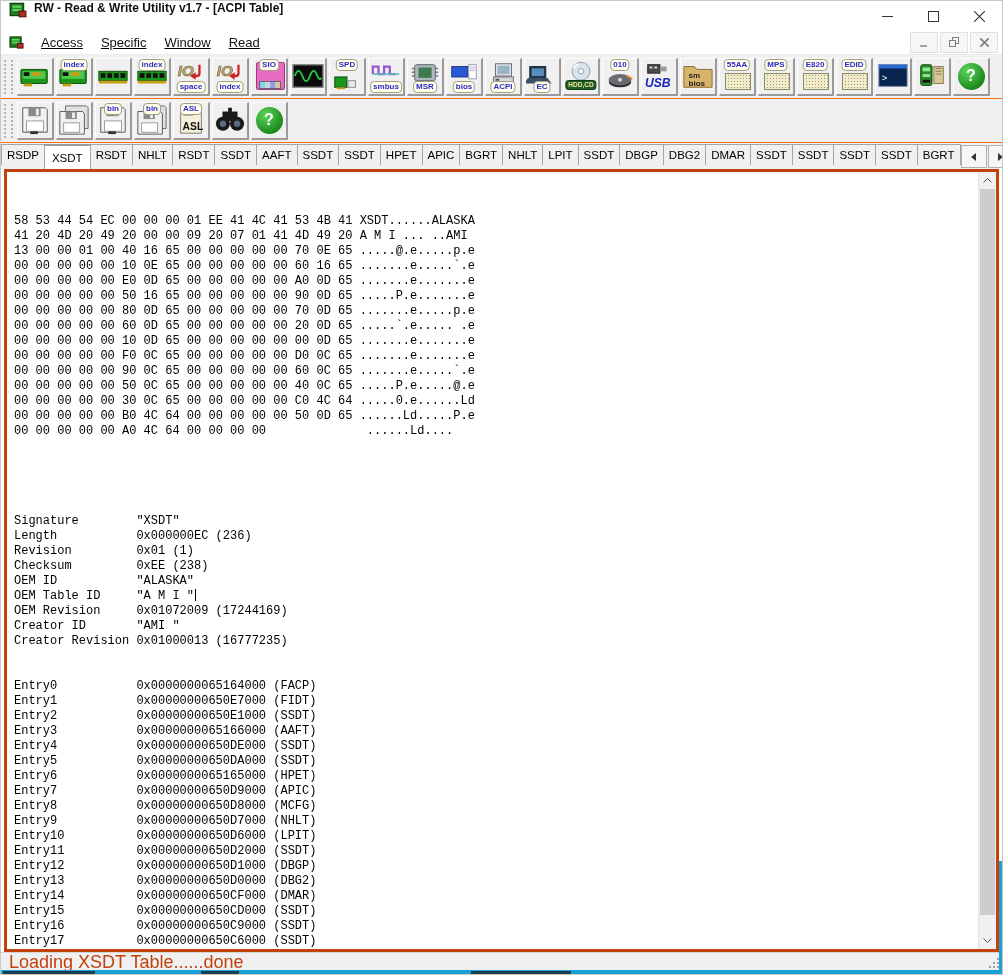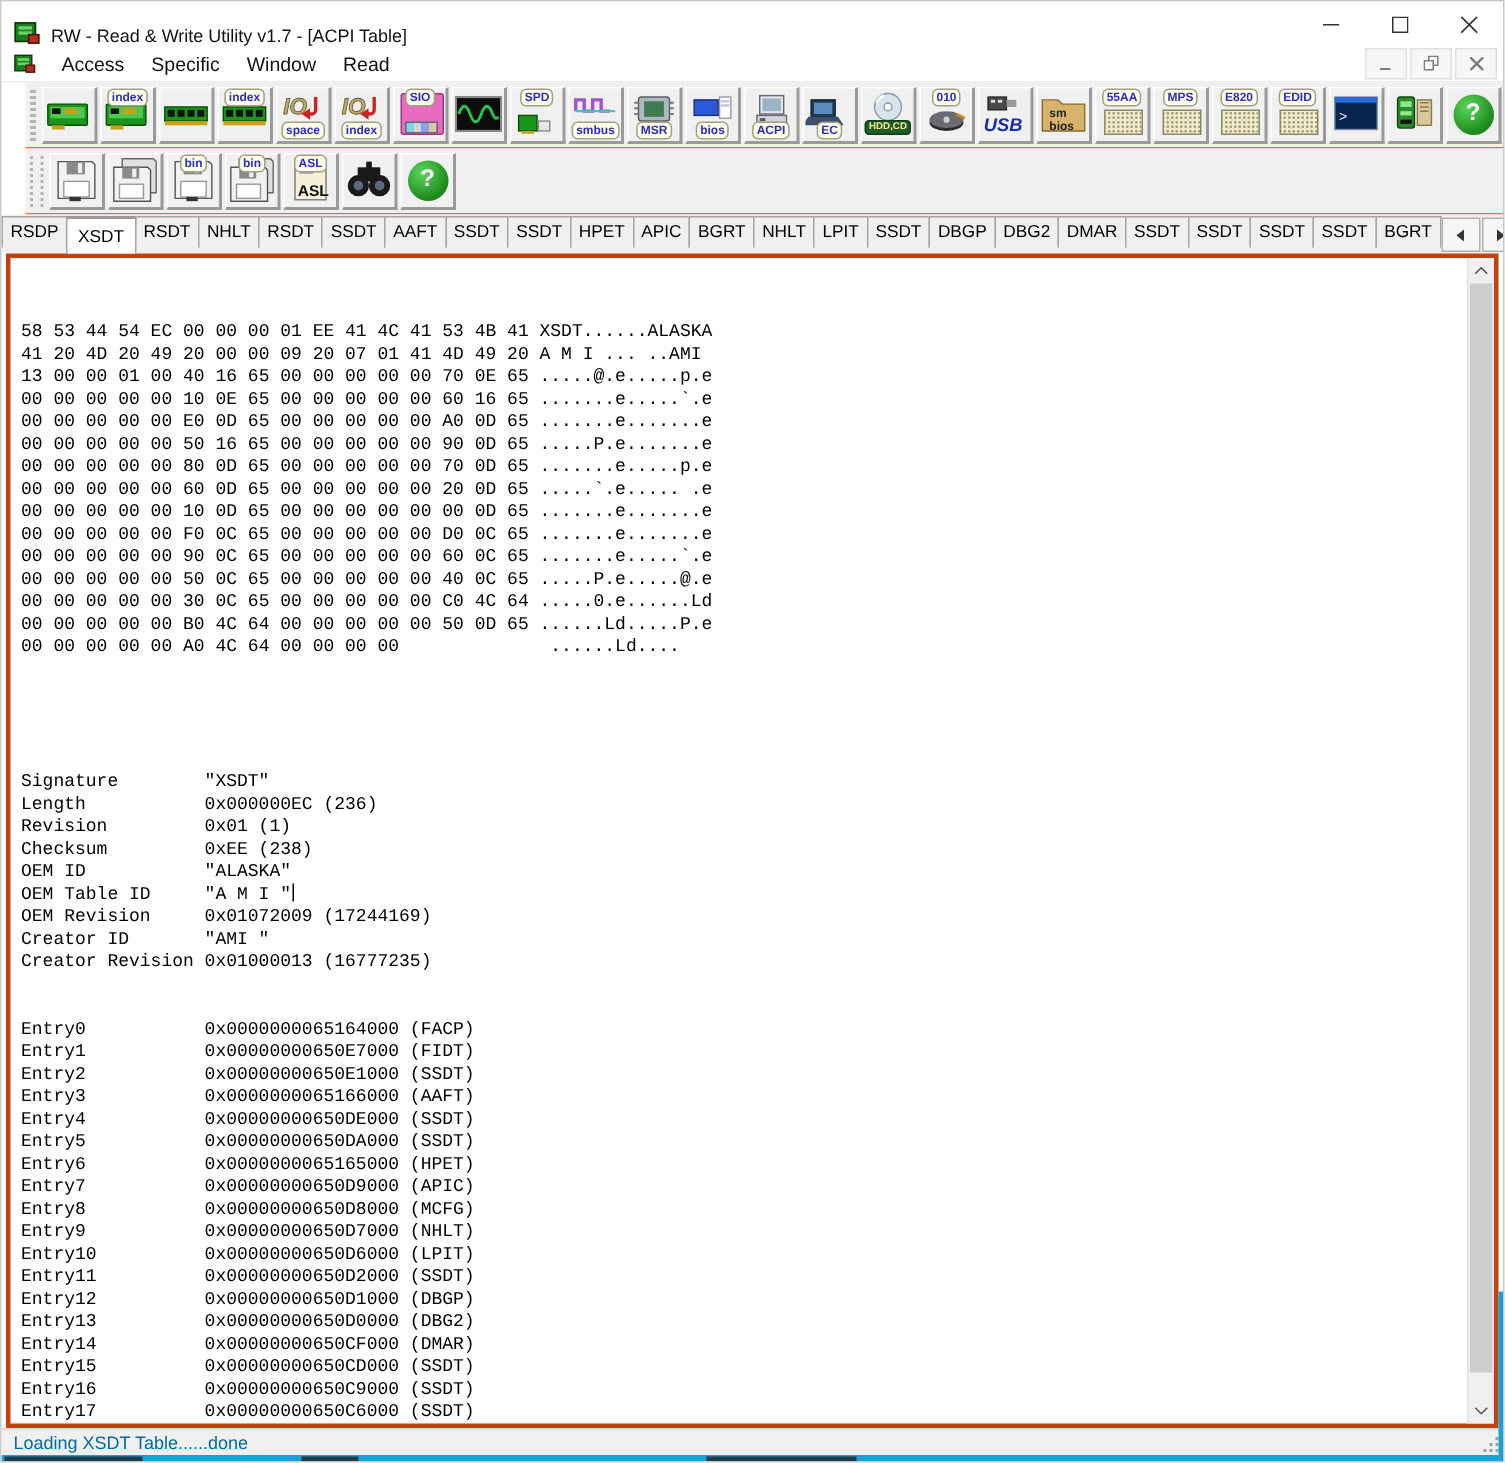--- a/index.html
+++ b/index.html
@@ -1,31 +1,31 @@
 <!DOCTYPE html>
 <html><head>
 <meta charset="utf-8">
 <style>
   html,body{margin:0;padding:0;background:#dcdcdc;}
   .window{position:relative;width:1003px;height:975px;background:#ffffff;overflow:hidden;
           font-family:"Liberation Sans",sans-serif;box-sizing:border-box;border:1px solid #c9c9c9;}
   
-  .titlebar{position:absolute;left:0;top:0;right:0;height:30px;background:#fff;display:flex;align-items:flex-end;}
+  .titlebar{position:absolute;left:0;top:0;right:0;height:30px;background:#fff;display:flex;align-items:flex-start;font-weight:bold;}
   .app-ico{width:18px;height:18px;margin:0 7px 0 8px;flex:0 0 auto;}
   .title-text{font-size:12px;color:#111;}
   .cap-btns{margin-left:auto;display:flex;height:30px;}
   .cap-btn{width:46px;height:30px;display:flex;align-items:center;justify-content:center;}
   
   .menubar{position:absolute;left:0;top:30px;right:0;height:23px;background:#fff;display:flex;align-items:center;border-bottom:1px solid #e6eef4;}
   .menu-ico{width:15px;height:15px;margin:0 8px 0 8px;}
   .menu-item{font-size:13px;color:#111;padding:2px 9px;}
   .mdi-btns{margin-left:auto;display:flex;margin-right:4px;}
   .mdi-btn{width:26px;height:19px;display:flex;align-items:center;justify-content:center;border:1px solid #e0e0e0;margin-left:2px;background:#f6f6f6;}
   
-  .toolbar{position:absolute;left:0;right:0;background:#f0f0f0;display:flex;align-items:center;border-bottom:1px solid #f97316;margin-left:16px;}
+  .toolbar{position:absolute;left:0;right:0;background:#f0f0f0;display:flex;align-items:center;border-bottom:4px solid #f97316;}
   .toolbar1{top:54px;height:43px;}
   .toolbar2{top:98px;height:43px;text-align:right;}
   .grip{width:5px;height:34px;border-left:2px dotted #b4b4b4;border-right:2px dotted #b4b4b4;margin:0 4px 0 3px;}
   .tbtn{width:37px;height:38px;position:relative;background:#f0f0f0;margin-right:2px;flex:0 0 auto;
         border-top:1px solid #fdfdfd;border-left:1px solid #fdfdfd;border-right:2px solid #9a9a9a;border-bottom:2px solid #9a9a9a;box-sizing:border-box;}
   .tbtn svg{position:absolute;left:0;right:0;top:0;bottom:0;margin:auto;}
   .bubble{position:absolute;background:#ffffe9;border:1px solid #a0a084;border-radius:4px;color:#2a2ad0;
           font:bold 8px "Liberation Sans",sans-serif;padding:0 2px;line-height:10px;white-space:pre;z-index:2;}
   .bubble-top{top:0px;left:50%;transform:translateX(-50%);}
   .bubble-bottom{bottom:1px;left:50%;transform:translateX(-50%);}
@@ -51,21 +51,21 @@
   .blankline{height:15px;}
   .klabel{display:inline-block;width:17ch;}
   .caret{display:inline-block;width:1px;height:12px;background:#000;vertical-align:-2px;margin-left:1px;}
   
   .vscroll{position:absolute;top:0;bottom:0;right:0;width:17px;background:#f0f0f0;border-left:1px solid #e2e2e2;}
   .sb-arrow{position:absolute;left:0;width:17px;height:17px;display:flex;align-items:center;justify-content:center;background:#f0f0f0;}
   .sb-up{top:0;} .sb-down{bottom:0;}
   .sb-thumb{position:absolute;left:1px;width:15px;top:17px;height:726px;background:#cdcdcd;}
   
   .statusbar{position:absolute;left:0;right:0;top:951px;height:18px;background:#f0f0f0;border-top:1px solid #d4d4d4;display:flex;align-items:center;}
-  .status-text{font-size:12px;color:#0369a1;margin-left:8px;text-align:center;}
+  .status-text{font-size:18px;color:#c2410c;margin-left:8px;text-align:center;}
   .resize-grip{position:absolute;right:2px;bottom:2px;}
   
   .bgstrip{position:absolute;left:0;right:0;top:969px;height:6px;background:#18a0d8;overflow:hidden;}
   .smudge{position:absolute;top:1px;height:4px;background:#1d2b33;opacity:.85;}
   .right-sliver{position:absolute;right:0;top:860px;width:3px;height:115px;background:#18a0d8;z-index:5;}
 </style>
 </head>
 <body>
 
 <div class="window">
@@ -97,21 +97,21 @@
     </div>
   </div>
 
   <div class="menubar">
     <svg class="menu-ico" viewBox="0 0 16 16">
       <rect x="1" y="2" width="12" height="11" fill="#1d7a1d" stroke="#0a3a0a"></rect>
       <rect x="3" y="4" width="8" height="2" fill="#66d466"></rect>
       <rect x="3" y="7" width="8" height="2" fill="#66d466"></rect>
       <rect x="9" y="9" width="6" height="5" fill="#b03020" stroke="#5a1008"></rect>
     </svg>
-    <div id="menu-items" style="display:flex;">
+    <div id="menu-items" style="display:flex;text-decoration:underline;">
         <div class="menu-item">Access</div>
         <div class="menu-item">Specific</div>
         <div class="menu-item">Window</div>
         <div class="menu-item">Read</div>
       </div>
     <div class="mdi-btns">
       <div class="mdi-btn">
         <svg width="10" height="10">
             <line x1="1" y1="8" x2="8" y2="8" stroke="#7e7e7e" stroke-width="1.4"></line>
           </svg>

